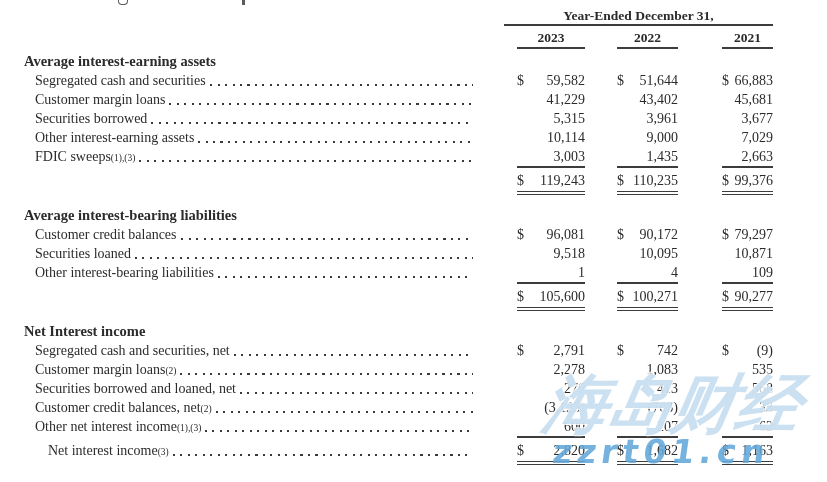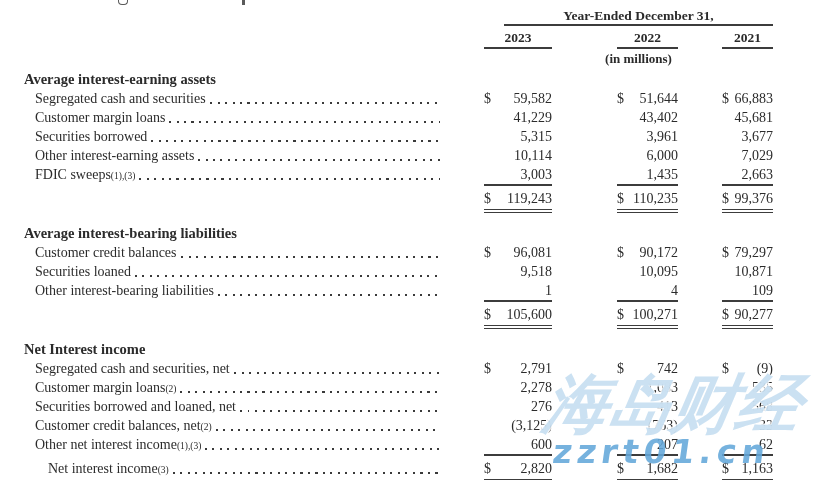--- a/index.html
+++ b/index.html
@@ -14,21 +14,21 @@
             border:1.5px solid #5a5a5a; border-top:none; border-radius:0 0 4px 4px; }
   .frag-b { position:absolute; left:242px; top:0; width:3px; height:5px; background:#5a5a5a; }
 
   .table { padding-top:8px; }
 
   .hdr-row, .row { display:flex; align-items:baseline; }
   .spacer { flex:1; }
 
   
   .c1 { width:68px; }
-  .c2 { width:61px; margin-left:65px; }
+  .c2 { width:61px; margin-left:32px; }
   .c3 { width:51px; margin-left:44px; margin-right:54px; }
   .num-region { width:269px; margin-right:54px; }
 
   .title-row .num-region {
     text-align:center; font-weight:bold; font-size:13.5px; line-height:15px;
     border-bottom:2px solid #3c3c3c; padding-bottom:1px;
   }
   .years-row { margin-top:3px;padding-left:31px; }
   .years-row .cell {
     display:block; text-align:center; font-weight:bold; font-size:13.5px;
@@ -85,24 +85,20 @@
     <div class="hdr-row title-row">
       <div class="spacer"></div>
       <div class="num-region">Year-Ended December 31,</div>
     </div>
     <div class="hdr-row years-row">
       <div class="spacer"></div>
       <div class="cell c1">2023</div>
       <div class="cell c2">2022</div>
       <div class="cell c3">2021</div>
     </div>
-    <div class="hdr-row units-row">
-      <div class="spacer"></div>
-      <div class="num-region">(in millions)</div>
-    </div>
 
     <div class="sec-head first">Average interest-earning assets</div>
 
     <div class="row">
       <div class="lbl">
           <span>Segregated cash and securities</span>
           <sup></sup>
           <span class="leader"></span>
         </div>
       <div class="cell c1">
@@ -164,21 +160,21 @@
           <span>Other interest-earning assets</span>
           <sup></sup>
           <span class="leader"></span>
         </div>
       <div class="cell c1">
           <span class="cur"></span>
           <span class="val">10,114</span>
         </div>
       <div class="cell c2">
           <span class="cur"></span>
-          <span class="val">6,000</span>
+          <span class="val">9,000</span>
         </div>
       <div class="cell c3">
           <span class="cur"></span>
           <span class="val">7,029</span>
         </div>
     </div>
 
     <div class="row ru">
       <div class="lbl">
           <span>FDIC sweeps</span>

